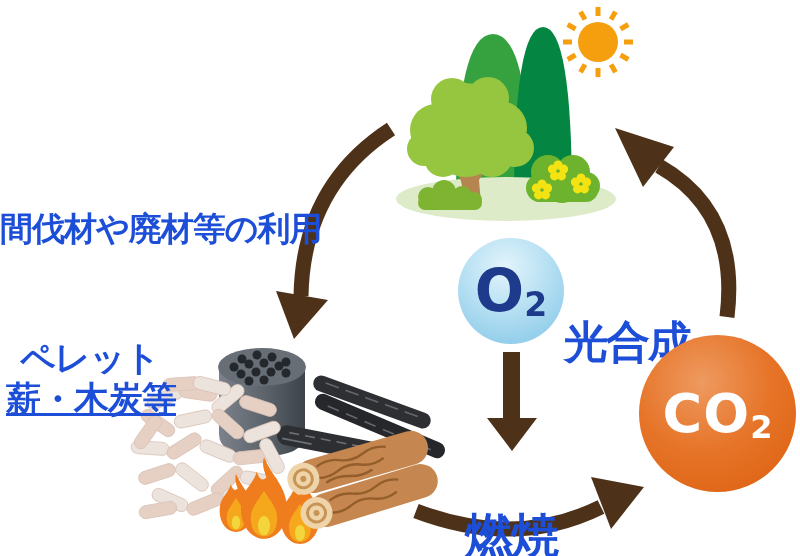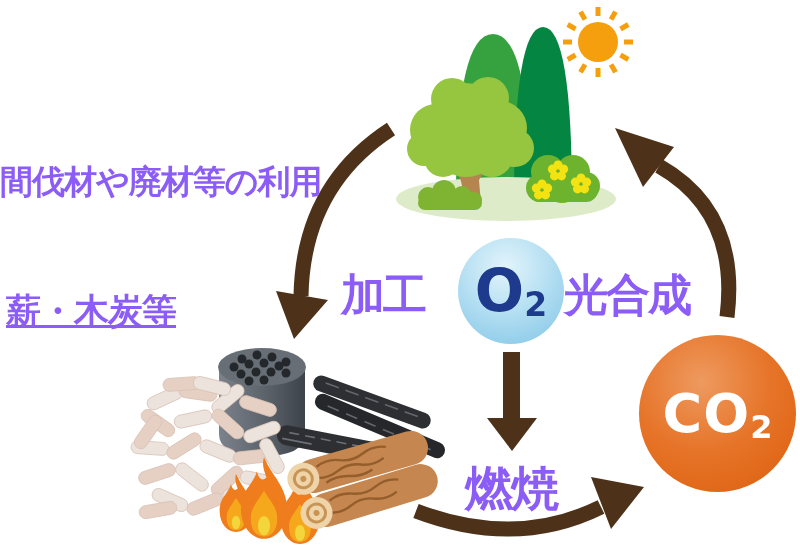--- a/index.html
+++ b/index.html
@@ -4,21 +4,21 @@
 <style>
   html,body { margin:0; padding:0; background:#ffffff; }
   #canvas {
     position:relative; width:800px; height:556px; overflow:hidden;
     background:#ffffff;
     font-family:"DejaVu Sans","Liberation Sans",sans-serif;
     color:#2b2421;
   }
   #art { position:absolute; left:0; top:0; }
 
-  .jp-label { position:absolute; font-weight:700; color:#8b5cf6; white-space:nowrap; }
+  .jp-label { position:absolute; font-weight:700; color:#1d4ed8; white-space:nowrap;margin-top:47px; }
 
   #thinned-wood-label { left:0px; top:160px; font-size:33px; letter-spacing:-1px; }
 
   #fuel-label { left:6px; top:291px; font-size:35px; line-height:1.16; letter-spacing:-1px; }
   #fuel-label .l1 { padding-left:14px; display:block; }
   #fuel-label .l2 { display:block;text-decoration:underline; }
 
   #processing-label   { left:324px; top:266px; width:118px; font-size:44px; letter-spacing:-2px; text-align:center; }
   #photosynthesis-label { left:564px; top:266px; font-size:44px; letter-spacing:-2px; }
   #combustion-label   { left:457px; top:457px; width:108px; font-size:48px; letter-spacing:-2px; text-align:center; }
@@ -244,24 +244,24 @@
           <circle cx="-58" cy="0" r="9" fill="none" stroke="#c79455" stroke-width="3"></circle>
           <circle cx="-58" cy="0" r="3" fill="#c79455"></circle>
         </g>
       </g>
     </g>
   </svg>
 
   <div id="thinned-wood-label" class="jp-label">間伐材や廃材等の利用</div>
 
   <div id="fuel-label" class="jp-label">
+    <span class="l1">ペレット</span>
     <span class="l2">薪・木炭等</span>
   </div>
 
-  <div id="processing-label" class="jp-label">加工</div>
 
   <div id="photosynthesis-label" class="jp-label">光合成</div>
 
   <div id="combustion-label" class="jp-label">燃焼</div>
 
   <div id="o2-badge" class="badge">
     <div class="badge-text">
       <span class="mol-main">O</span>
       <span class="mol-sub">2</span>
     </div>

